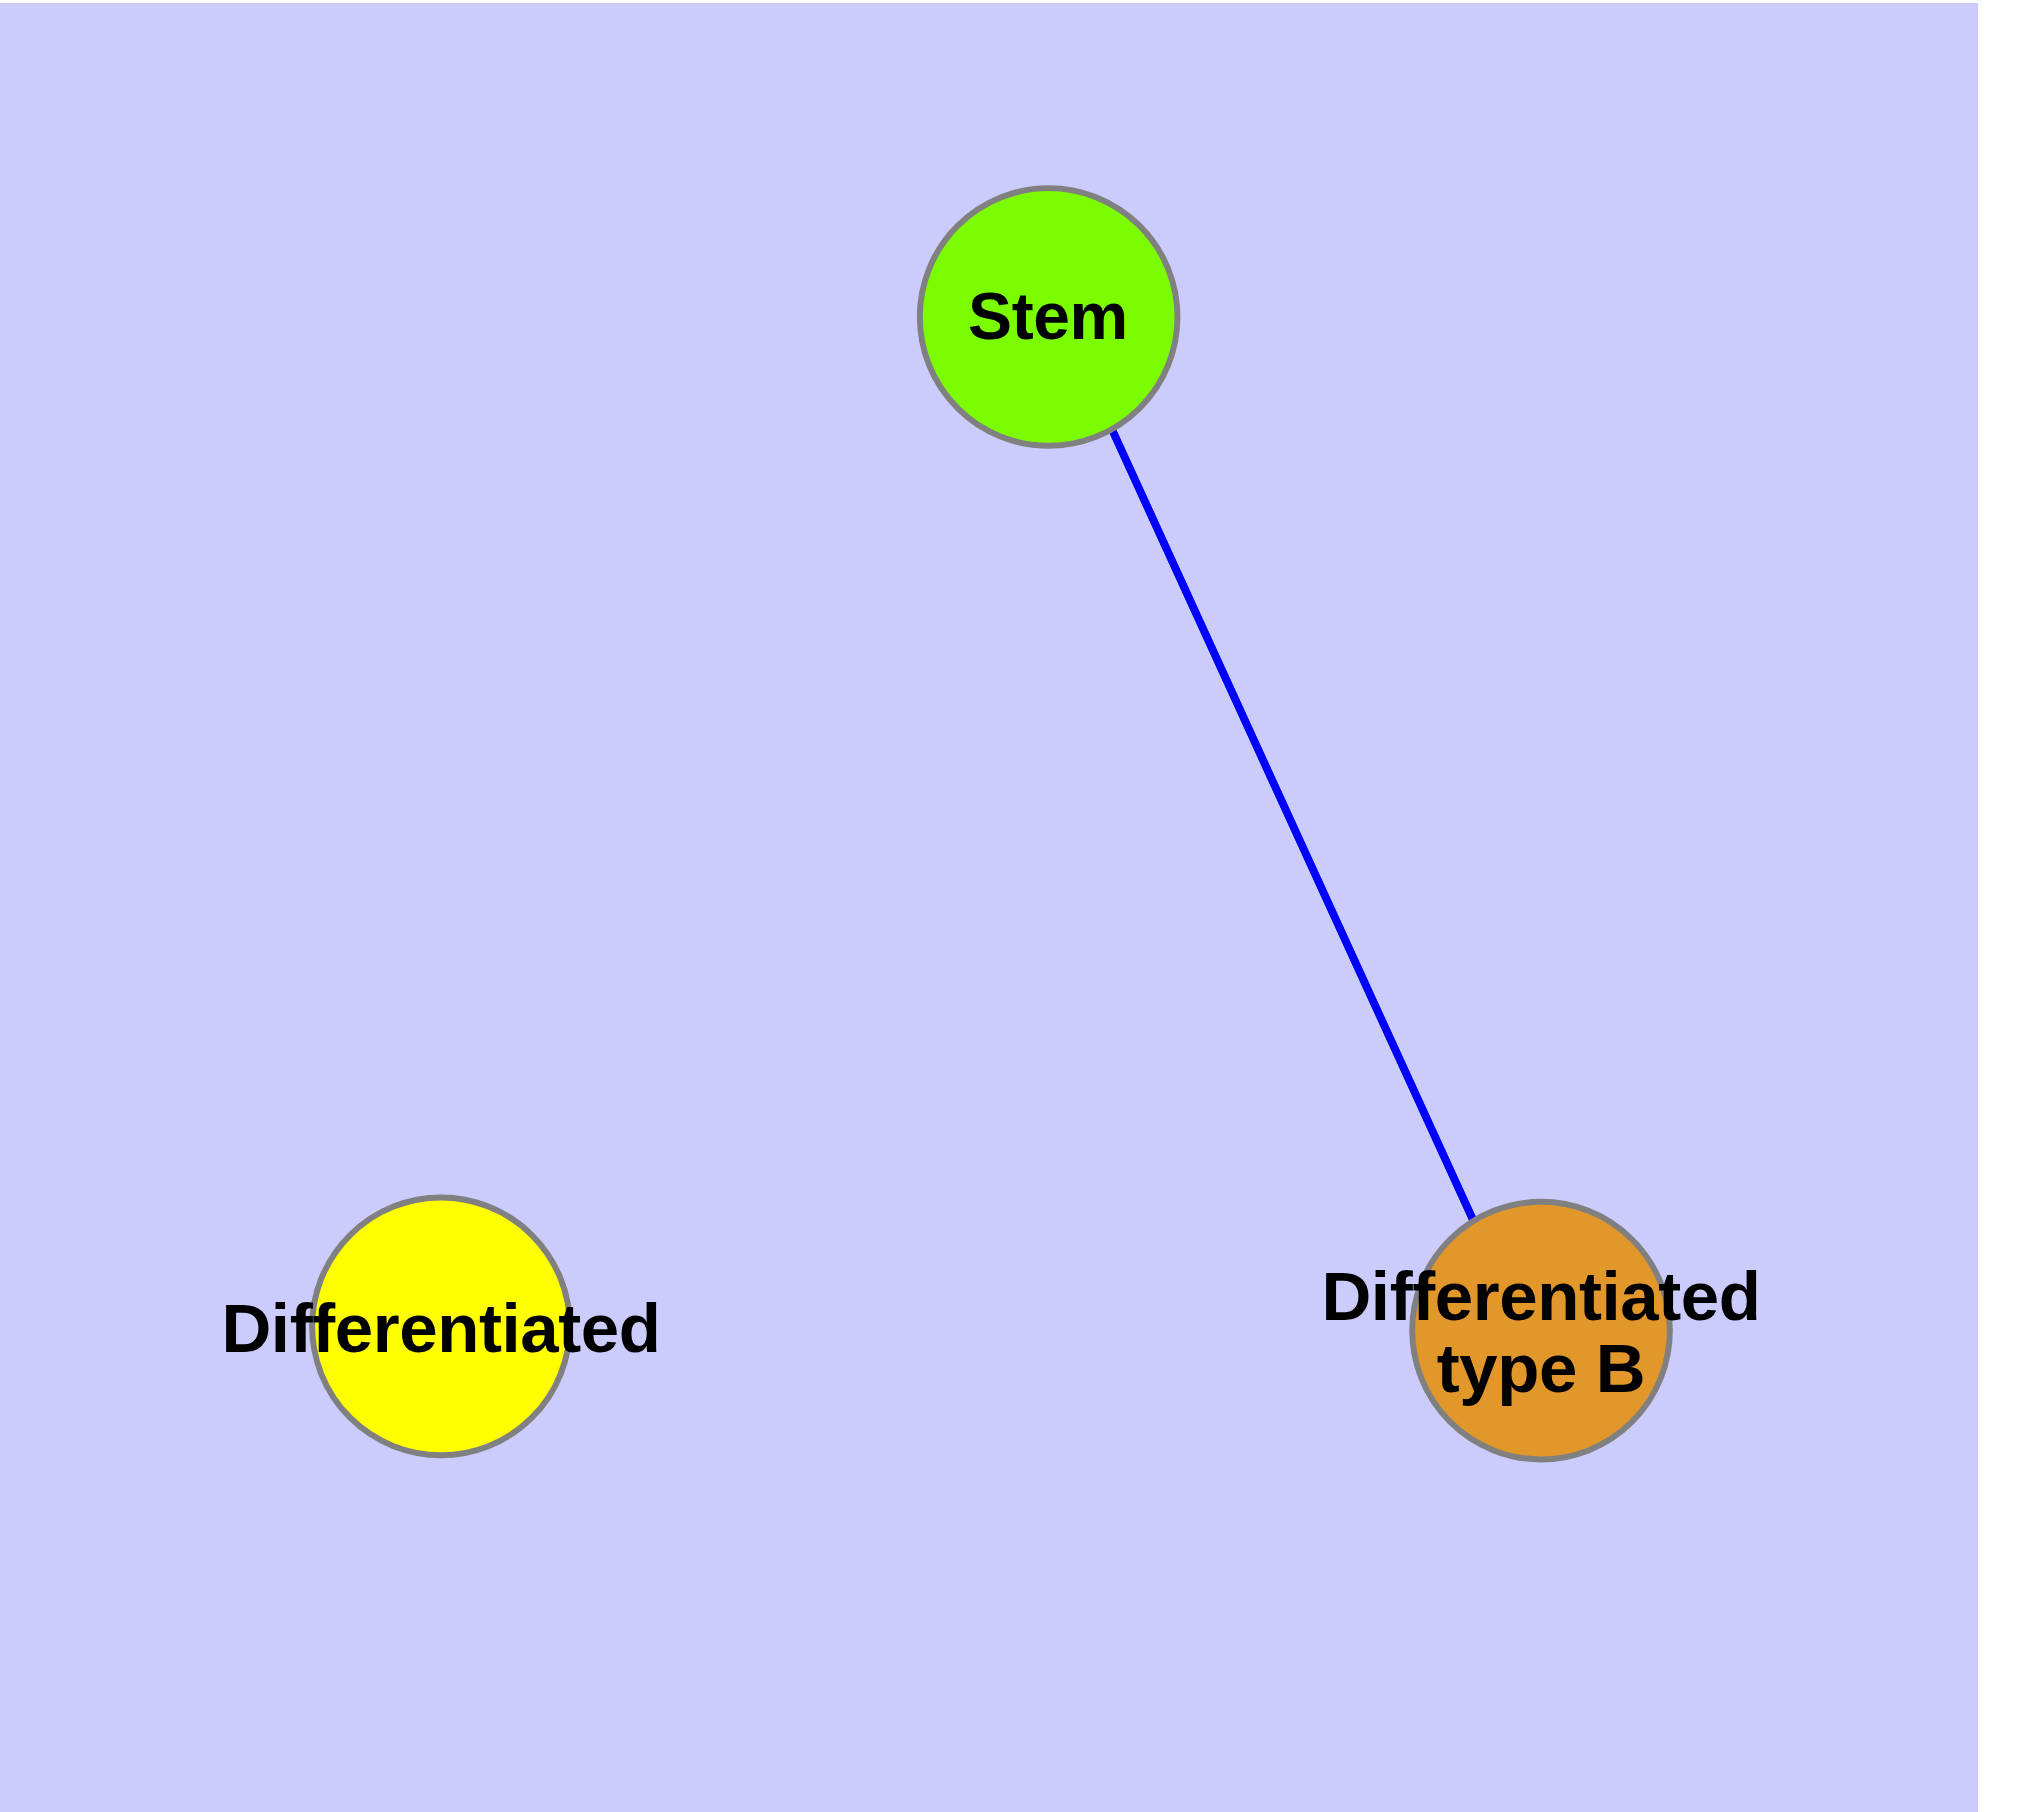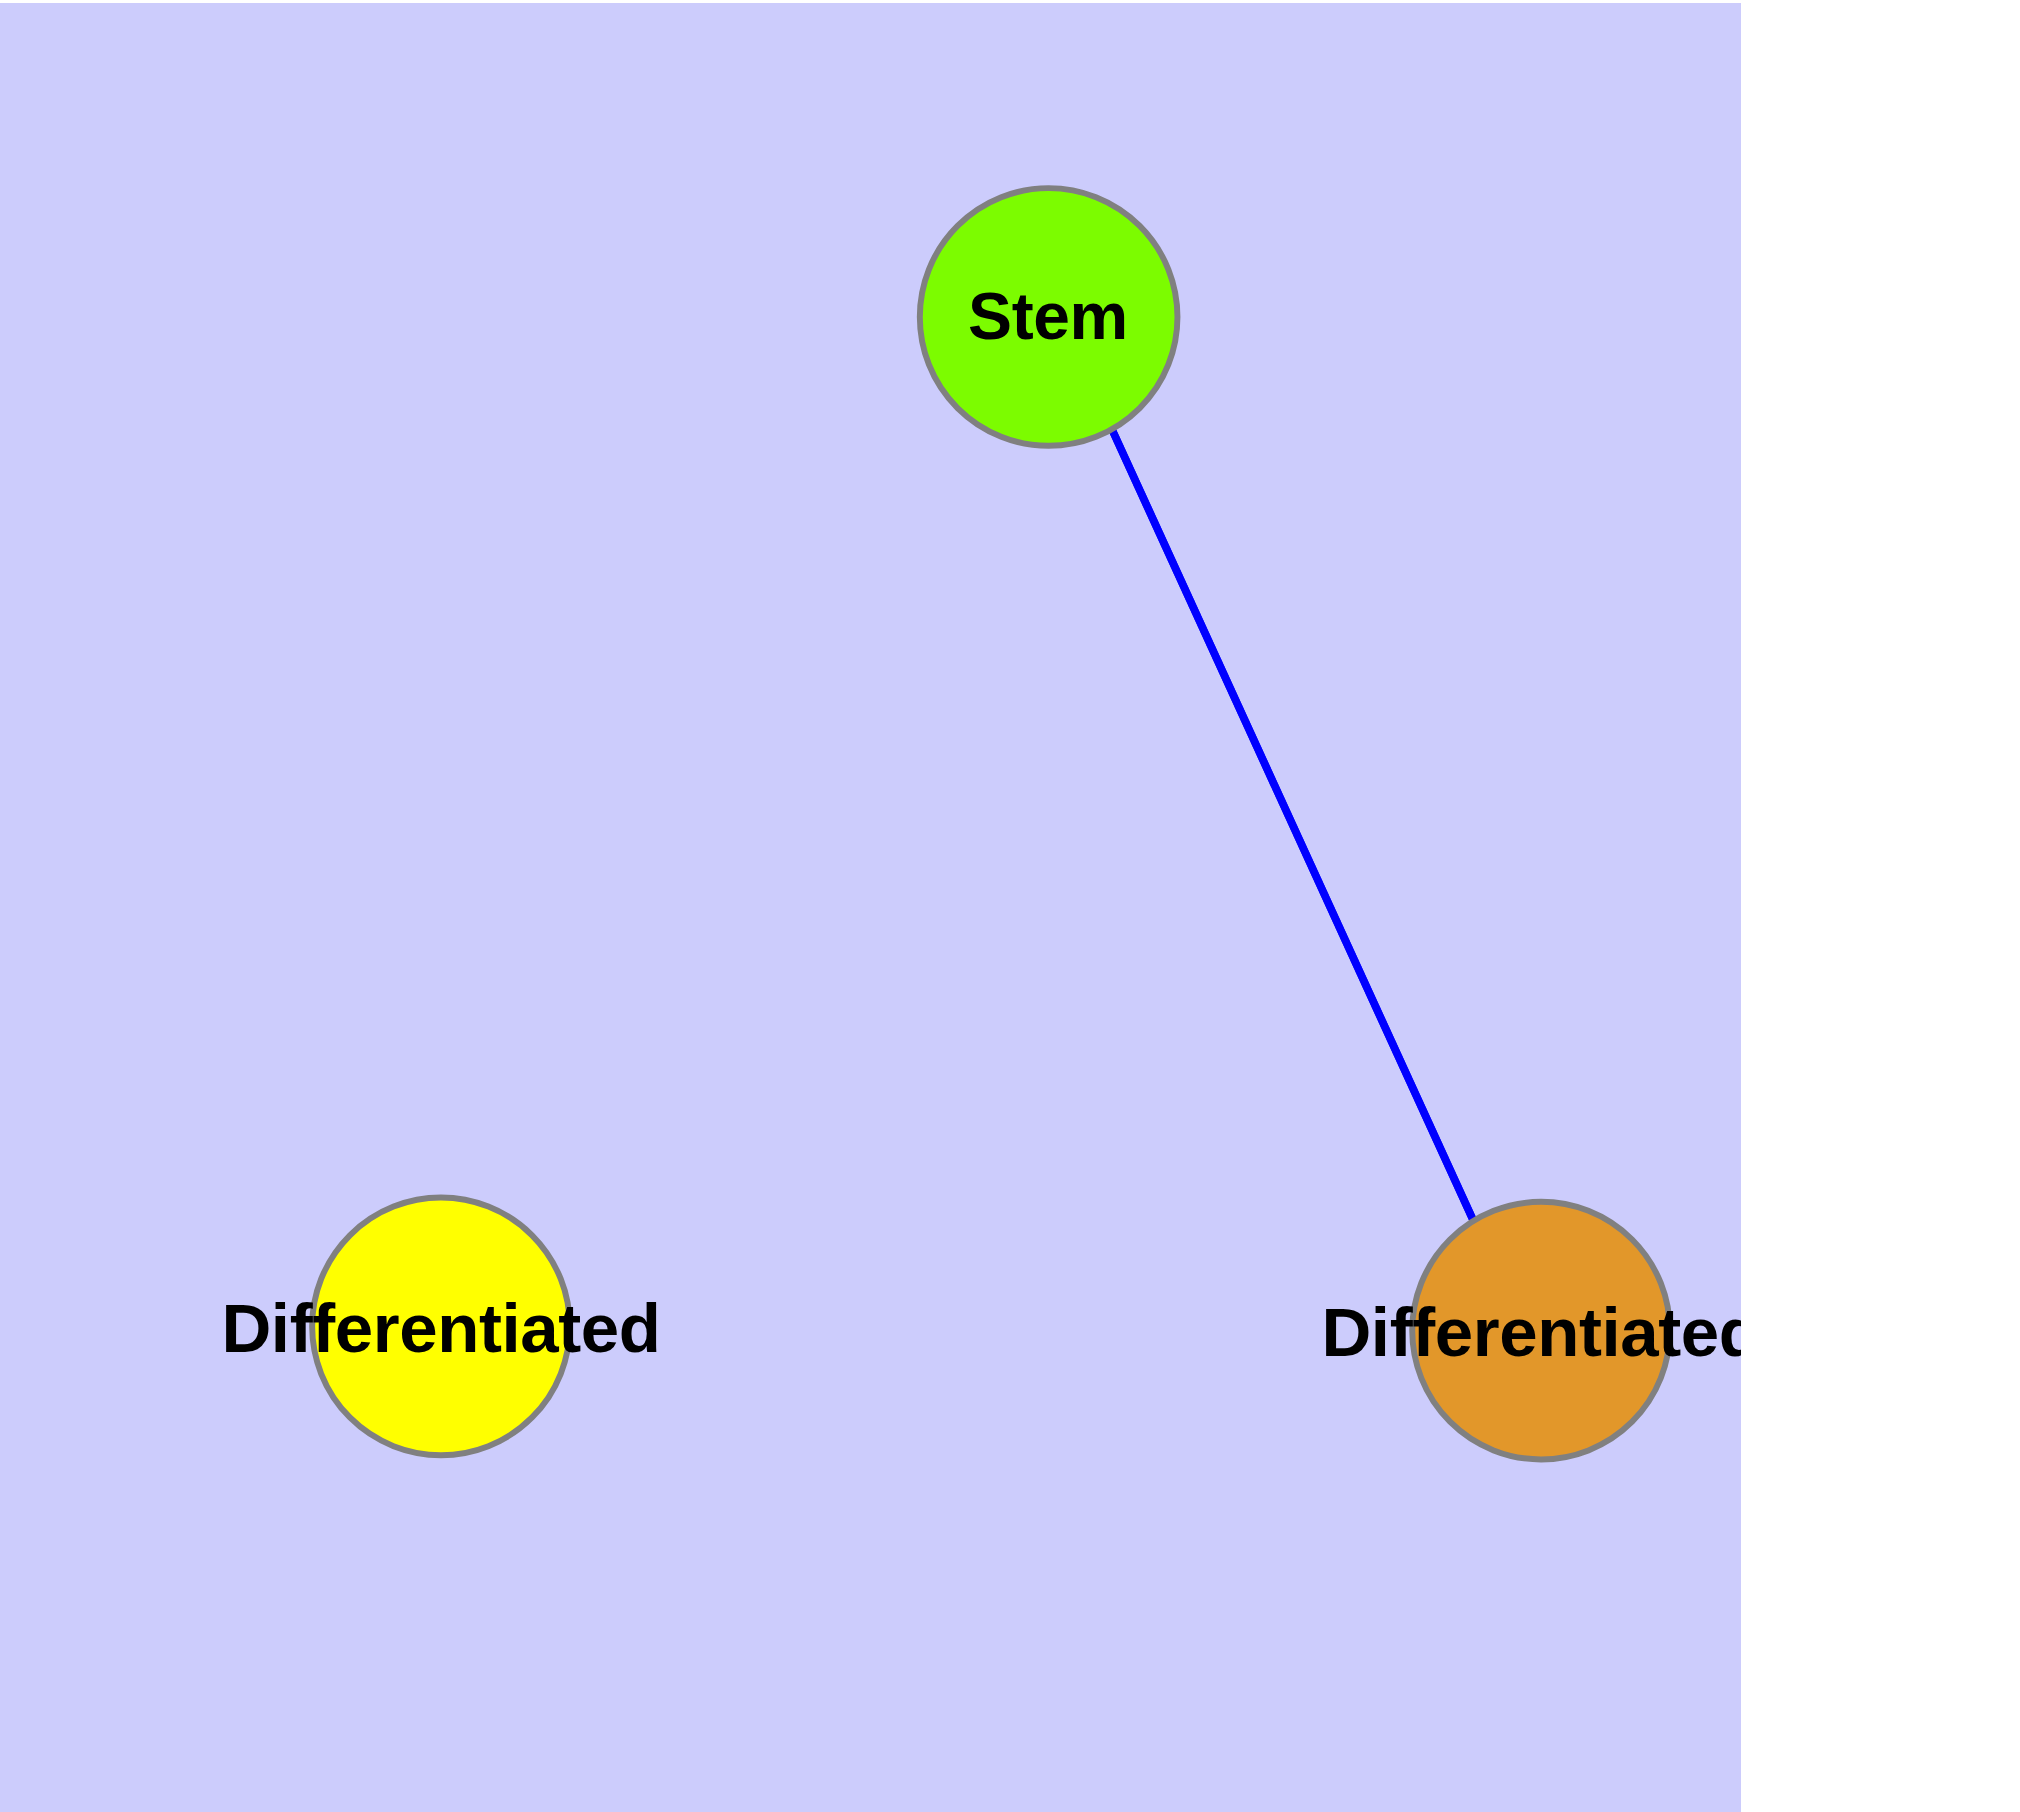--- a/index.html
+++ b/index.html
@@ -10,21 +10,21 @@
   body {
     width: 2021px;
     height: 1812px;
     overflow: hidden;
     font-family: "Liberation Sans", sans-serif;
   }
   #canvas {
     position: absolute;
     left: 0;
     top: 0;
-    width: 1741px;
+    width: 1978px;
     height: 1812px;
     background: #ccccfc;
     overflow: hidden;
   }
   #top-strip {
     position: absolute;
     left: 0;
     top: 0;
     width: 2021px;
     height: 3.4px;
@@ -73,16 +73,16 @@
       <circle cx="1237" cy="374" r="152" fill="#7cfc00" stroke="#808080" stroke-width="7"></circle>
       <circle cx="520" cy="1565" r="152" fill="#ffff00" stroke="#808080" stroke-width="7"></circle>
       <circle cx="1818" cy="1570" r="152" fill="#e2972a" stroke="#808080" stroke-width="7"></circle>
     </g>
   </svg>
 
   <div class="node-label label-stem" style="left:1048px; top:317px;">Stem</div>
 
   <div class="node-label label-child" style="left:441px; top:1329px;"><span>Differentiated</span><br></div>
 
-  <div class="node-label label-child" style="left:1541px; top:1333px;"><span>Differentiated</span><br></div>
+  <div class="node-label label-child" style="left:1541px; top:1333px;"><span>Differentiated</span><br><span>type B</span></div>
 
 </div>
 
 
 </body></html>

